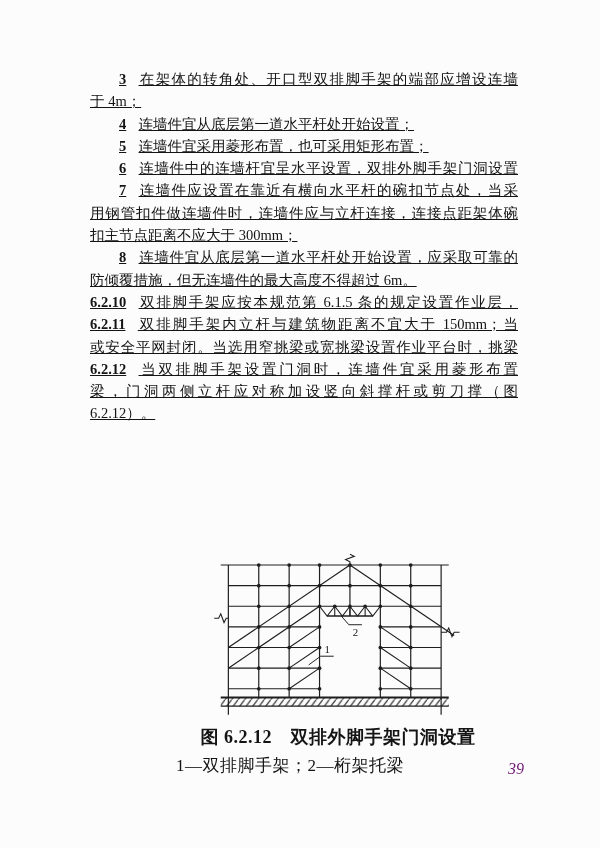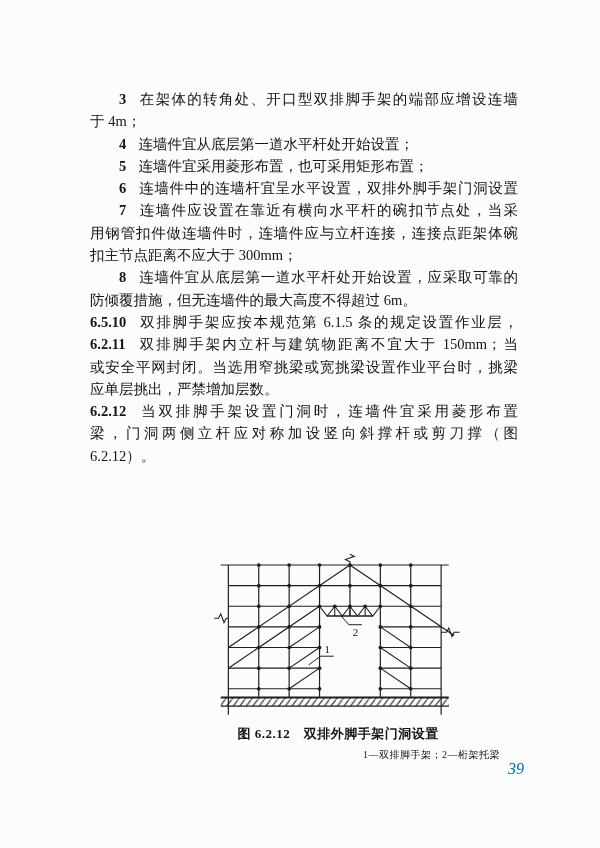--- a/index.html
+++ b/index.html
@@ -6,70 +6,69 @@
   body {
     width:600px; height:848px;
     background:#fcfcfc;
     position:relative;
     overflow:hidden;
     font-family:"Liberation Serif","DejaVu Serif",serif;
     color:#141414;
   }
   .page { position:absolute; inset:0; }
   .text-block {
-    position:absolute; left:90px; top:88px; width:428px;
+    position:absolute; left:90px; top:68px; width:428px;text-decoration:underline;
   }
   .line {
     font-size:14.5px; line-height:22.3px; height:22.3px;
     white-space:nowrap; overflow:visible;
   }
   .line.fill { text-align:justify; text-align-last:justify; white-space:normal; overflow:hidden; }
   .line.ind { padding-left:29px; }
   .line .pre { margin-right:0.85em; font-weight:bold; }
   .figure-wrap {
     position:absolute; left:212px; top:552px; width:252px;
     text-align:center;
   }
   .figure-svg { display:block; }
   .figure-caption {
-    margin-top:8px; font-size:13px; font-weight:bold;
+    margin-top:8px; font-size:18px; font-weight:bold;
     white-space:nowrap; letter-spacing:0.5px;
     transform:translateX(-36px); width:324px; text-align:center;
   }
   .figure-legend {
-    margin-top:5px; font-size:10px;
+    margin-top:5px; font-size:17px;
     white-space:nowrap; letter-spacing:0.5px;
-    transform:translateX(-36px); width:324px; text-align:right;
+    transform:translateX(-36px); width:324px; text-align:left;
   }
   .page-number {
     position:absolute; right:76px; top:760px;
-    font-style:italic; font-size:16px; color:#0369a1;
+    font-style:italic; font-size:16px; color:#701a75;
   }
   svg line, svg polyline, svg path { stroke:#1e1e1e; fill:none; }
 </style>
 </head>
 <body>
 
 <div class="page">
 
   <div class="text-block">
       <div class="line ind fill"><b class="pre">3</b><span>在架体的转角处、开口型双排脚手架的端部应增设连墙</span></div>
       <div class="line"><span>于 4m；</span></div>
       <div class="line ind"><b class="pre">4</b><span>连墙件宜从底层第一道水平杆处开始设置；</span></div>
       <div class="line ind"><b class="pre">5</b><span>连墙件宜采用菱形布置，也可采用矩形布置；</span></div>
       <div class="line ind fill"><b class="pre">6</b><span>连墙件中的连墙杆宜呈水平设置，双排外脚手架门洞设置</span></div>
       <div class="line ind fill"><b class="pre">7</b><span>连墙件应设置在靠近有横向水平杆的碗扣节点处，当采</span></div>
       <div class="line fill"><span>用钢管扣件做连墙件时，连墙件应与立杆连接，连接点距架体碗</span></div>
       <div class="line"><span>扣主节点距离不应大于 300mm；</span></div>
       <div class="line ind fill"><b class="pre">8</b><span>连墙件宜从底层第一道水平杆处开始设置，应采取可靠的</span></div>
       <div class="line"><span>防倾覆措施，但无连墙件的最大高度不得超过 6m。</span></div>
-      <div class="line fill"><b class="pre">6.5.10</b><span>双排脚手架应按本规范第 6.1.5 条的规定设置作业层，</span></div>
+      <div class="line fill"><b class="pre">6.2.10</b><span>双排脚手架应按本规范第 6.1.5 条的规定设置作业层，</span></div>
       <div class="line fill"><b class="pre">6.2.11</b><span>双排脚手架内立杆与建筑物距离不宜大于 150mm；当</span></div>
       <div class="line fill"><span>或安全平网封闭。当选用窄挑梁或宽挑梁设置作业平台时，挑梁</span></div>
-      <div class="line"><span>应单层挑出，严禁增加层数。</span></div>
       <div class="line fill"><b class="pre">6.2.12</b><span>当双排脚手架设置门洞时，连墙件宜采用菱形布置</span></div>
       <div class="line fill"><span>梁，门洞两侧立杆应对称加设竖向斜撑杆或剪刀撑（图</span></div>
       <div class="line"><span>6.2.12）。</span></div>
     </div>
 
   <div class="figure-wrap">
     <svg class="figure-svg" width="252" height="165" viewBox="0 0 232 152">
       <defs>
         <pattern id="hatch" patternUnits="userSpaceOnUse" width="6" height="8">
           <line x1="0" y1="8" x2="6" y2="0" stroke="#1e1e1e" stroke-width="1"></line>

